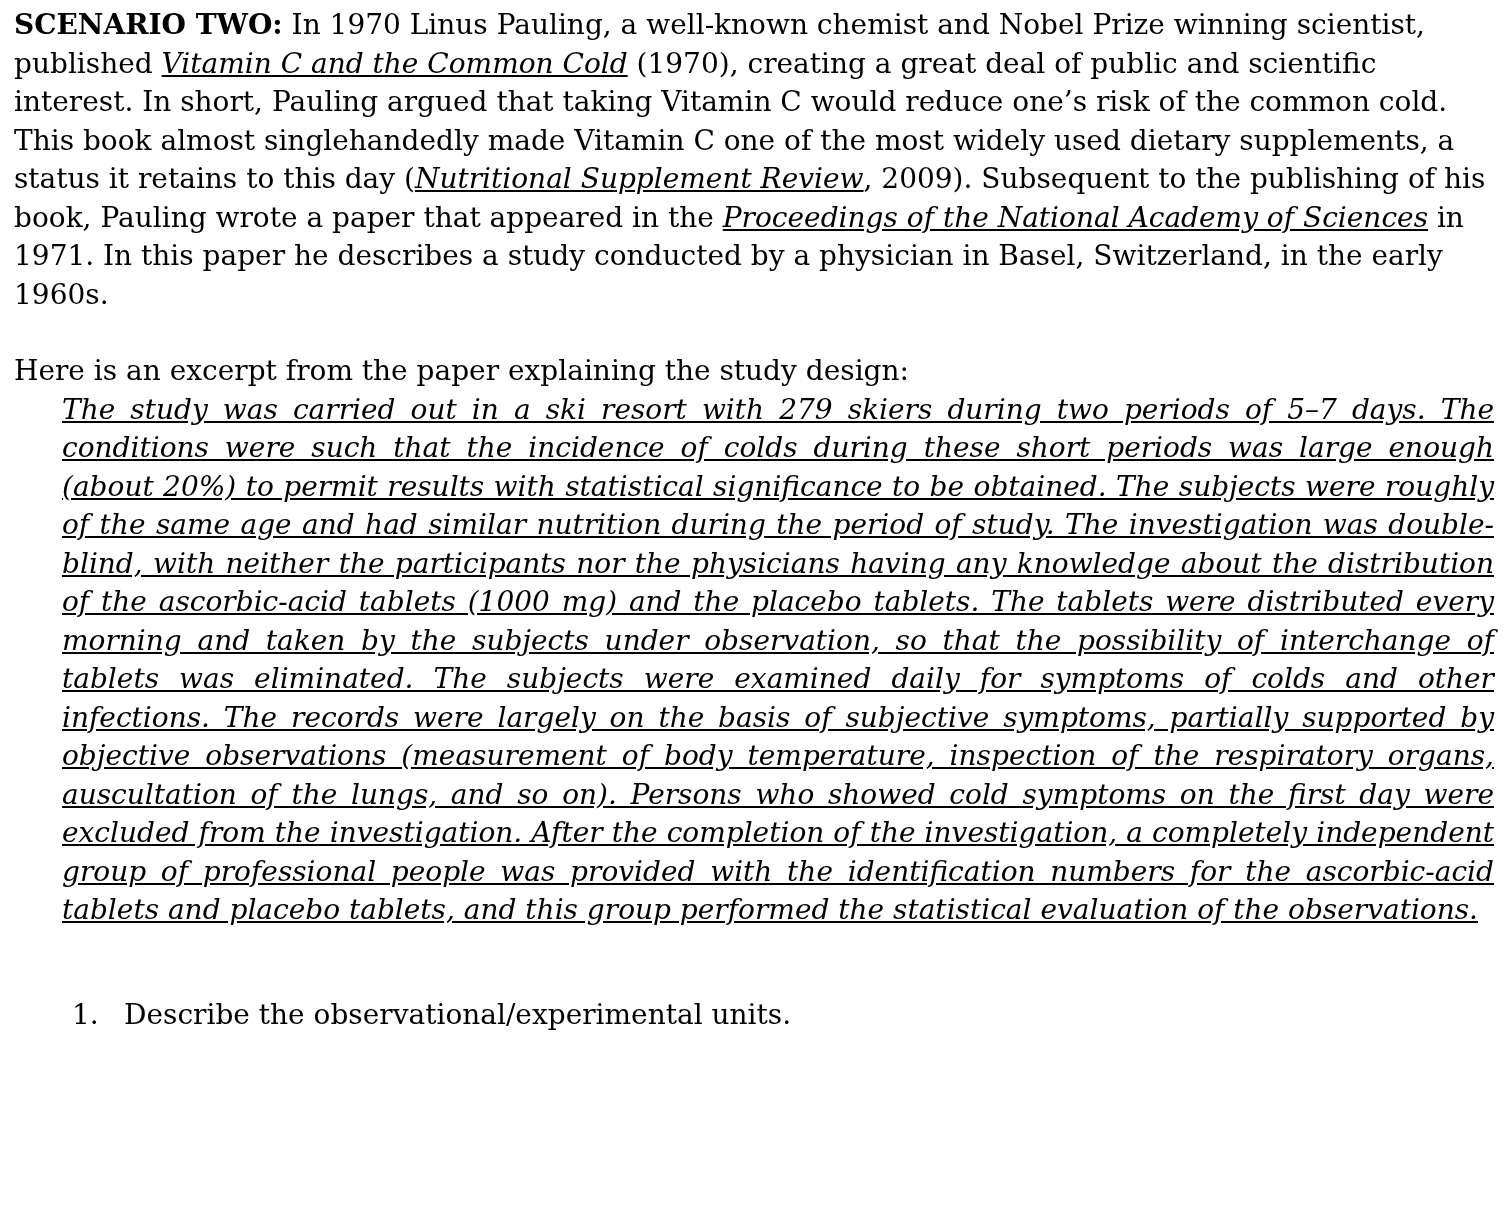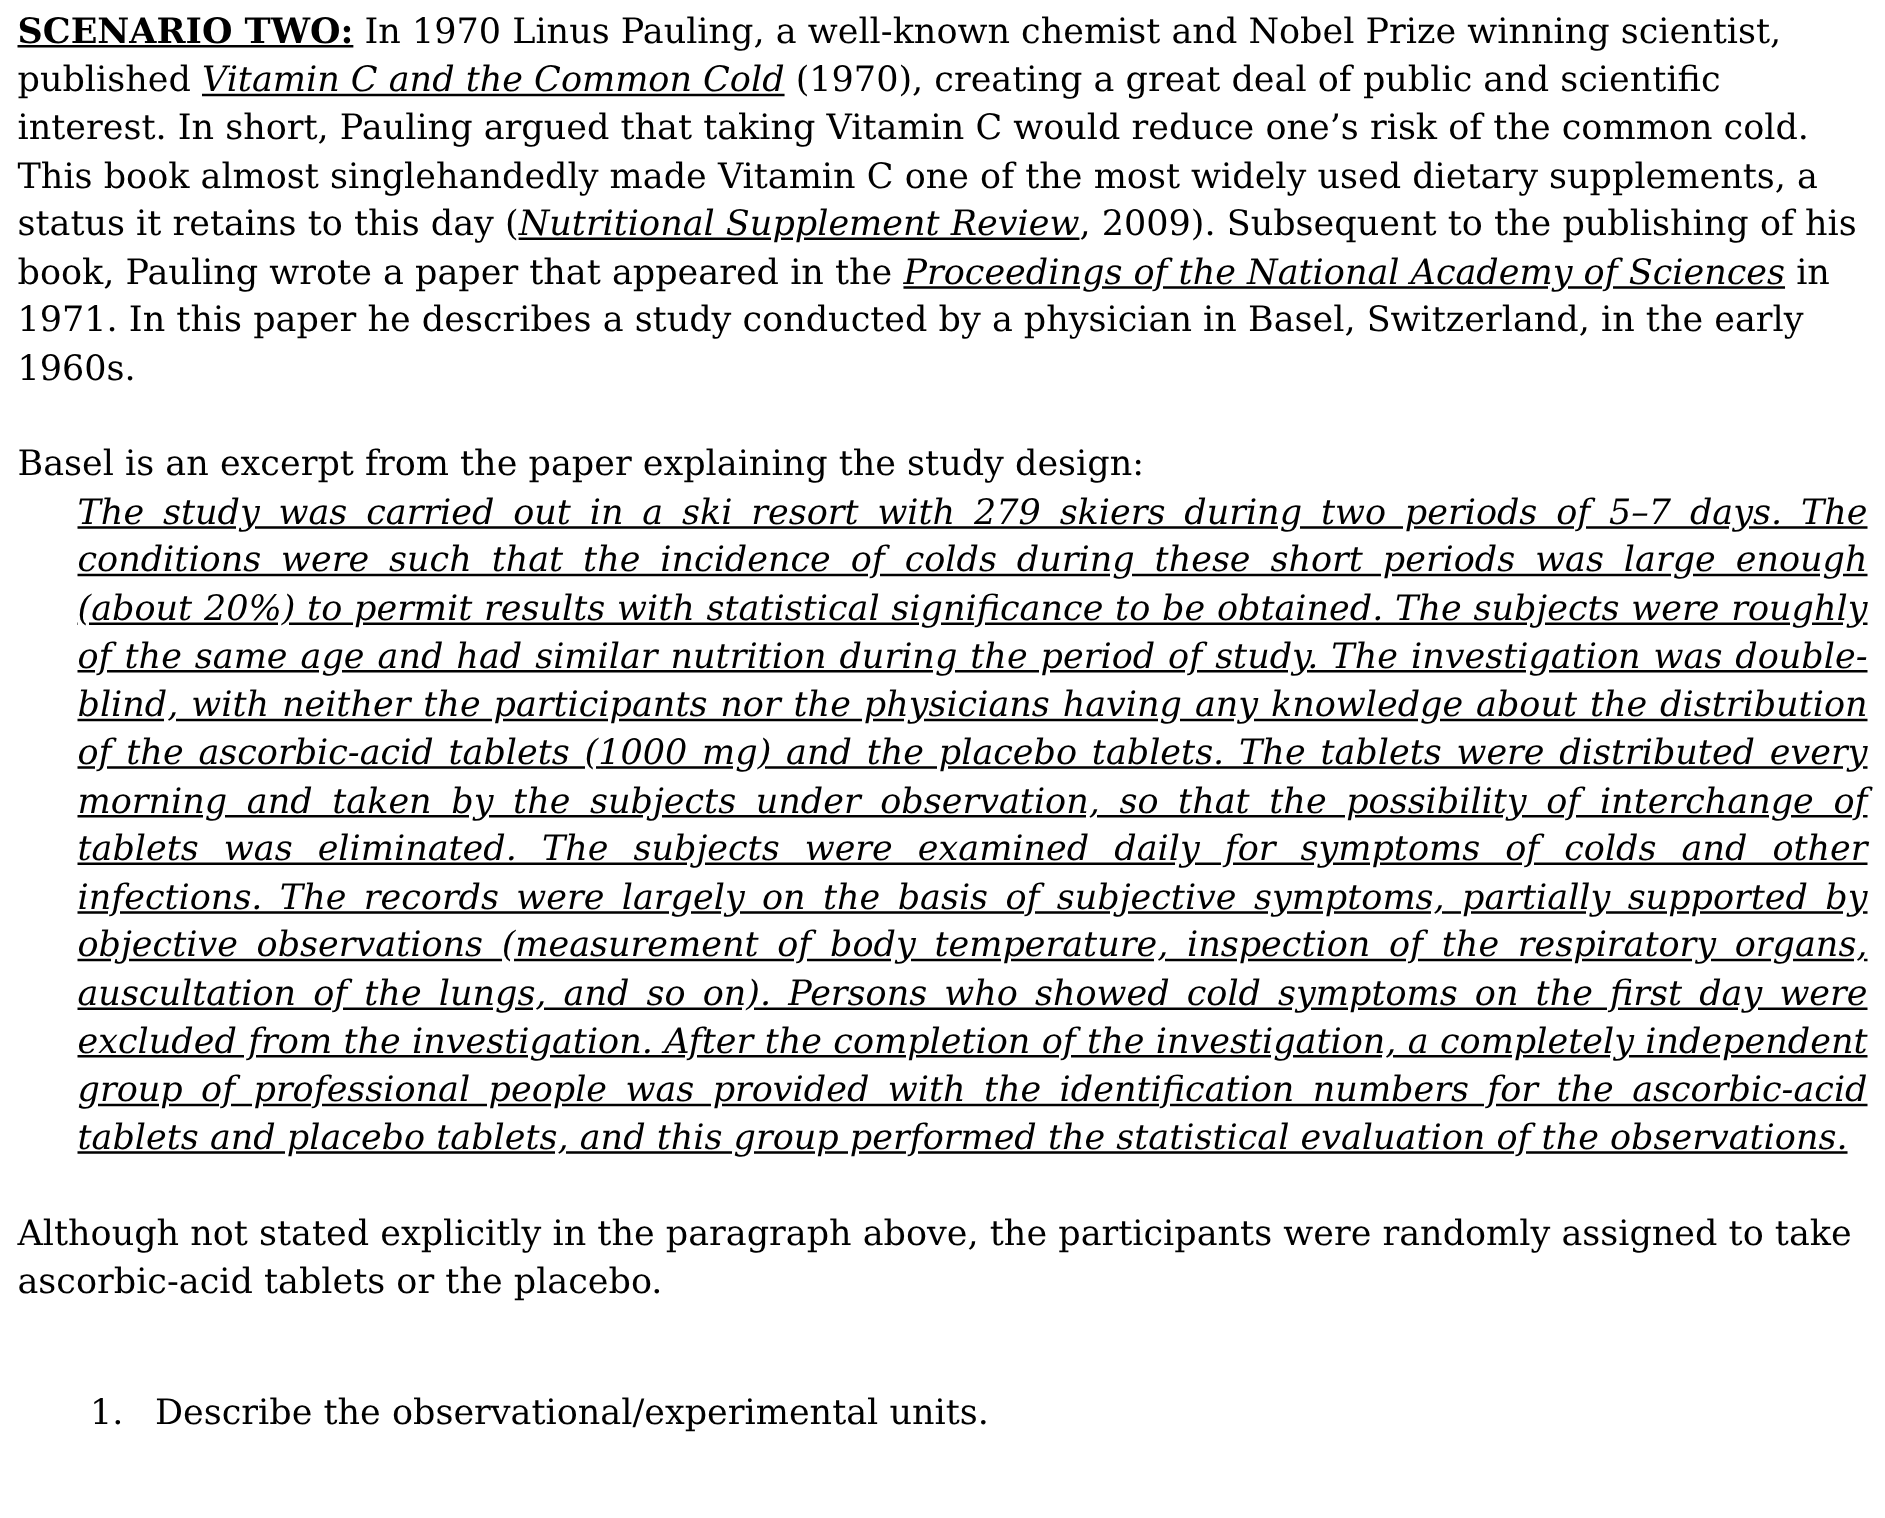--- a/index.html
+++ b/index.html
@@ -23,21 +23,21 @@
     padding: 6px 14px 0 14px;
   }
   p {
     margin: 0;
   }
   .para-gap {
     margin-bottom: 38px;
   }
   .b { font-weight: bold; }
   .i { font-style: italic; text-decoration: underline; }
-  .u { text-decoration: underline; }
+  .u { }
   .just { text-align: justify; margin-left: 48px; }
   .rq {
     margin-top: 20px;
     font-weight: bold;
   }
   .question-list {
     margin-top: 66px;
   }
   .question-item {
     display: flex;
@@ -53,25 +53,24 @@
     flex: 1 1 auto;
   }
 </style>
 </head>
 <body>
 
 <div class="page">
 
   <p class="para-gap"><span class="b u">SCENARIO TWO:</span><span> In 1970 Linus Pauling, a well-known chemist and Nobel Prize winning scientist, published </span><span class="i">Vitamin C and the Common Cold</span><span> (1970), creating a great deal of public and scientific interest. In short, Pauling argued that taking Vitamin C would reduce one’s risk of the common cold. This book almost singlehandedly made Vitamin C one of the most widely used dietary supplements, a status it retains to this day (</span><span class="i">Nutritional Supplement Review</span><span>, 2009). Subsequent to the publishing of his book, Pauling wrote a paper that appeared in the </span><span class="i">Proceedings of the National Academy of Sciences</span><span> in 1971. In this paper he describes a study conducted by a physician in Basel, Switzerland, in the early 1960s.</span></p>
 
-  <p>Basel is an excerpt from the paper explaining the study design:</p>
+  <p>Here is an excerpt from the paper explaining the study design:</p>
 
   <p class="i just para-gap">The study was carried out in a ski resort with 279 skiers during two periods of 5–7 days. The conditions were such that the incidence of colds during these short periods was large enough (about 20%) to permit results with statistical significance to be obtained. The subjects were roughly of the same age and had similar nutrition during the period of study. The investigation was double-blind, with neither the participants nor the physicians having any knowledge about the distribution of the ascorbic-acid tablets (1000 mg) and the placebo tablets. The tablets were distributed every morning and taken by the subjects under observation, so that the possibility of interchange of tablets was eliminated. The subjects were examined daily for symptoms of colds and other infections. The records were largely on the basis of subjective symptoms, partially supported by objective observations (measurement of body temperature, inspection of the respiratory organs, auscultation of the lungs, and so on). Persons who showed cold symptoms on the first day were excluded from the investigation. After the completion of the investigation, a completely independent group of professional people was provided with the identification numbers for the ascorbic-acid tablets and placebo tablets, and this group performed the statistical evaluation of the observations.</p>
 
-  <p class="para-gap">Although not stated explicitly in the paragraph above, the participants were randomly assigned to take ascorbic-acid tablets or the placebo.</p>
 
 
   <div class="question-list">
     <div class="question-item">
       <span class="question-number">1.</span>
       <span class="question-text">Describe the observational/experimental units.</span>
     </div>
   </div>
 
 </div>

